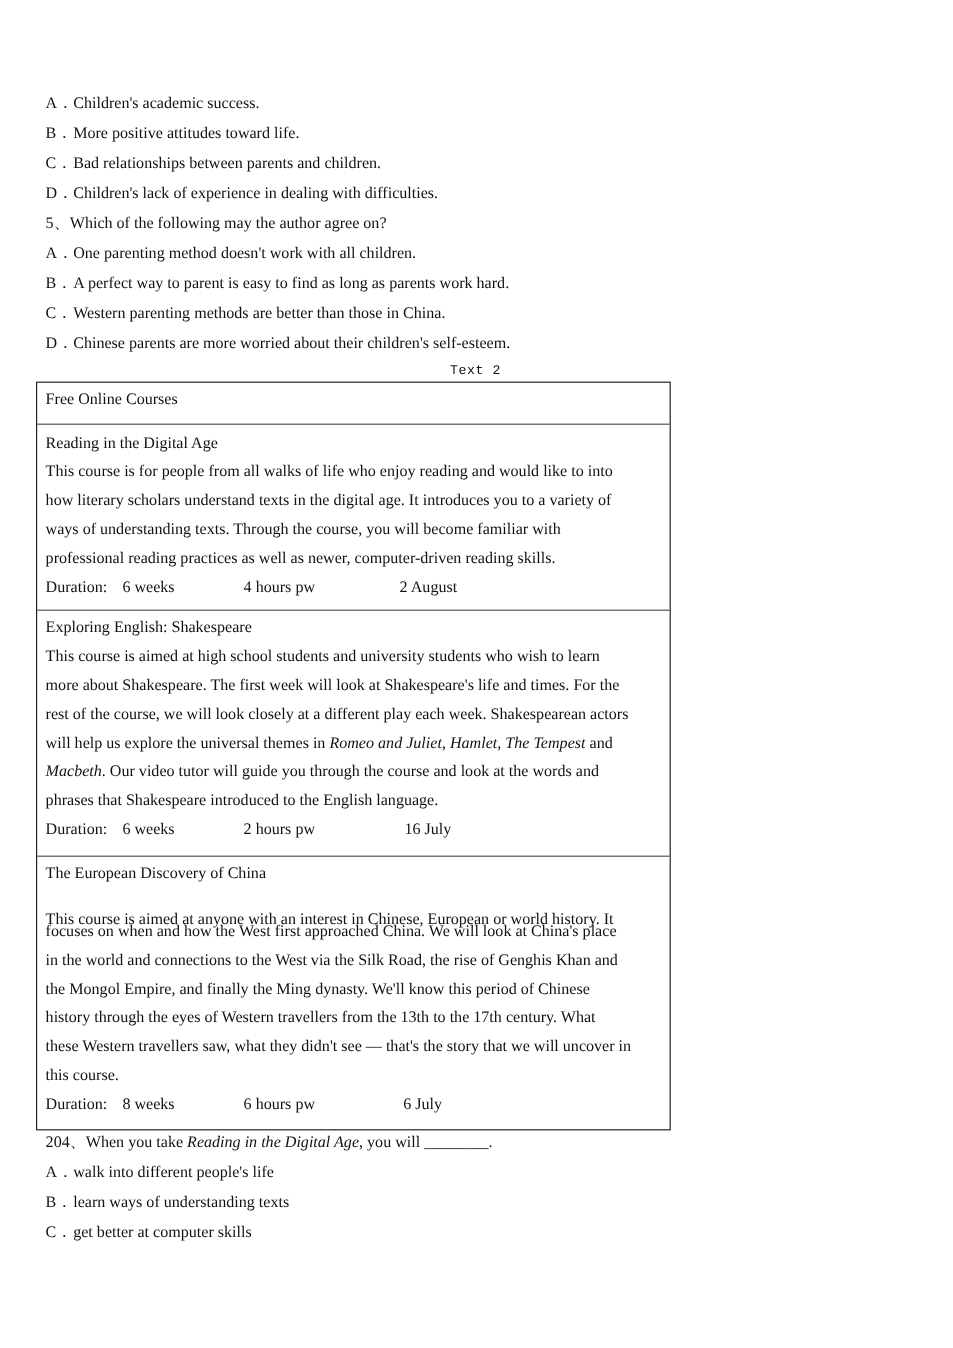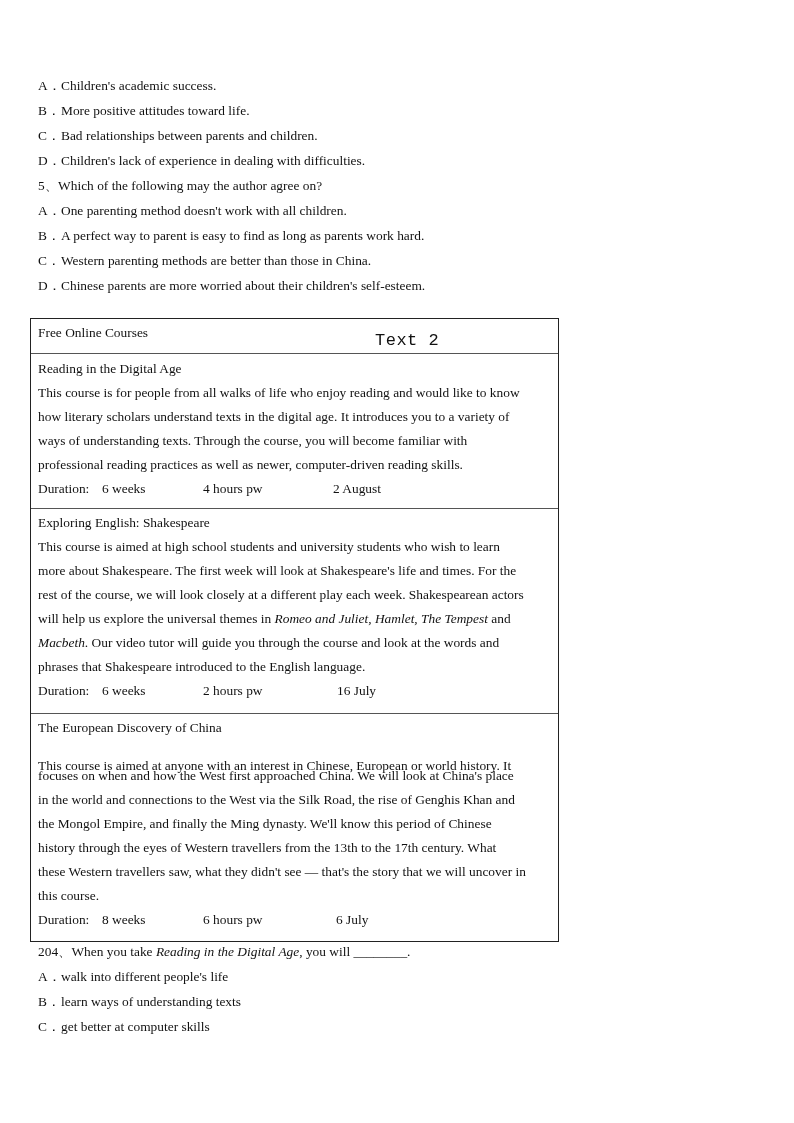--- a/index.html
+++ b/index.html
@@ -9,21 +9,21 @@
     font-size: 13.4px; color: #111111;
   }
   .line {
     position: absolute; left: 38px; white-space: nowrap; line-height: 16px;
   }
   .opt-letter { display: inline-block; width: 23px; }
   .qnum { display: inline-block; }
   .heading-mono {
     position: absolute; left: 375px; top: 302px;
     font-family: "Liberation Mono", "DejaVu Sans Mono", monospace;
-    font-size: 17px; letter-spacing: 0.5px; line-height: 16px; margin-top: 31px;
+    font-size: 11px; letter-spacing: 0.5px; line-height: 16px;
   }
   .table {
     position: absolute; left: 30px; top: 318px; width: 527px; height: 622px;
     border: 1px solid #222;
     box-sizing: content-box;
   }
   .cell {
     position: absolute; left: 0; right: 0;
     border-top: 1.5px solid #555;
   }
@@ -51,21 +51,21 @@
 <div class="heading-mono">Text 2</div>
 
 <div class="table">
 
   <div class="cell" style="top:0; height:34px;text-align:right;">
     <div class="row" style="top:6px;">Free Online Courses</div>
   </div>
 
   <div class="cell" style="top:34px; height:155px;">
     <div class="row" style="top:7px;">Reading in the Digital Age</div>
-    <div class="row" style="top:31px;">This course is for people from all walks of life who enjoy reading and would like to know</div>
+    <div class="row" style="top:31px;">This course is for people from all walks of life who enjoy reading and would like to into</div>
     <div class="row" style="top:55px;">how literary scholars understand texts in the digital age. It introduces you to a variety of</div>
     <div class="row" style="top:79px;">ways of understanding texts. Through the course, you will become familiar with</div>
     <div class="row" style="top:103px;">professional reading practices as well as newer, computer-driven reading skills.</div>
     <div class="row dur" style="top:127px; width:500px;">
       <span style="left:0;">Duration:</span>
       <span style="left:64px;">6 weeks</span>
       <span style="left:165px;">4 hours pw</span>
       <span style="left:295px;">2 August</span>
     </div>
   </div>

